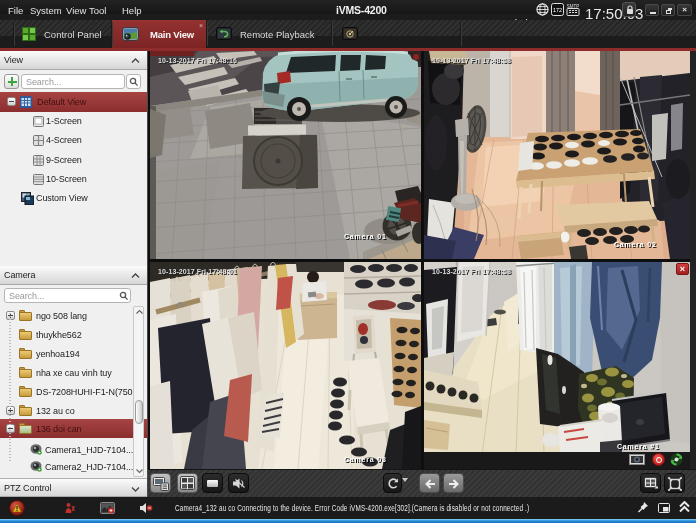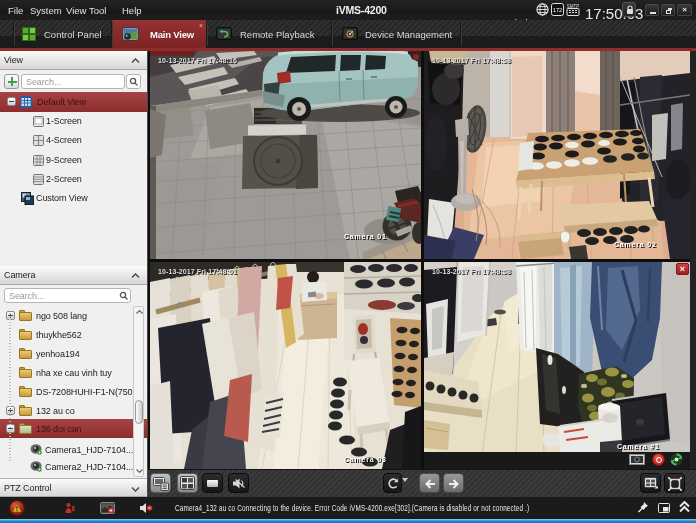--- a/index.html
+++ b/index.html
@@ -94,23 +94,20 @@
   <div class="tab" style="left:14px;width:97px">
         <span class="lbl" style="left:30px">Control Panel</span>
       </div>
   <div class="tab tabred" style="left:112px;width:94px">
         <span class="lbl" style="left:38px;color:#f8f8f8;font-weight:bold;letter-spacing:-0.2px">Main View</span>
         <span style="position:absolute;right:3px;top:2px;font-size:7px;color:#d8b8b8">×</span>
       </div>
   <div class="tab" style="left:207px;width:124px">
         <span class="lbl" style="left:33px">Remote Playback</span>
       </div>
-  <div class="tab" style="left:332px;width:128px">
-        <span class="lbl" style="left:33px">Device Management</span>
-      </div>
   <div class="tsep" style="left:13px"></div>
   <div class="tsep" style="left:111px"></div>
   <div class="tsep" style="left:206px"></div>
   <div class="tsep" style="left:331px"></div>
   <div class="tsep" style="left:460px"></div>
 
   <svg style="position:absolute;left:22px;top:7px" width="14" height="14" viewBox="0 0 14 14">
         <rect x="0.5" y="0.5" width="6" height="6" fill="#5aa832" stroke="#2d6a12"></rect>
         <rect x="7.5" y="0.5" width="6" height="6" fill="#77c74e" stroke="#2d6a12"></rect>
         <rect x="0.5" y="7.5" width="6" height="6" fill="#77c74e" stroke="#2d6a12"></rect>
@@ -183,21 +180,21 @@
   <div class="trow" style="left:46px;top:84px">4-Screen</div>
   <svg style="position:absolute;left:33px;top:104px" width="11" height="11" viewBox="0 0 11 11">
         <rect x="0.5" y="0.5" width="10" height="10" rx="1" fill="#e0e0e0" stroke="#777"></rect>
         <path d="M4 1v9M7 1v9M1 4h9M1 7h9" stroke="#888" stroke-width="0.9"></path>
       </svg>
   <div class="trow" style="left:46px;top:104px">9-Screen</div>
   <svg style="position:absolute;left:33px;top:123px" width="11" height="11" viewBox="0 0 11 11">
         <rect x="0.5" y="0.5" width="10" height="10" rx="1" fill="#e0e0e0" stroke="#777"></rect>
         <path d="M1 3h9M1 5.3h9M1 7.6h9" stroke="#888" stroke-width="0.9"></path>
       </svg>
-  <div class="trow" style="left:46px;top:123px">2-Screen</div>
+  <div class="trow" style="left:46px;top:123px">10-Screen</div>
   <svg style="position:absolute;left:21px;top:141px" width="13" height="13" viewBox="0 0 13 13">
         <rect x="0.5" y="0.5" width="9" height="9" fill="#3a5a7a" stroke="#222"></rect>
         <rect x="1.5" y="1.5" width="4" height="4" fill="#c8d8e8"></rect>
         <rect x="6" y="1.5" width="2.5" height="4" fill="#88a8c8"></rect>
         <rect x="4" y="4" width="9" height="9" fill="#1a3a5a" stroke="#111"></rect>
         <rect x="5" y="5" width="4" height="3" fill="#88b8d8"></rect>
       </svg>
   <div class="trow" style="left:36px;top:142px">Custom View</div>
 
   <div class="phead" style="top:215px">

